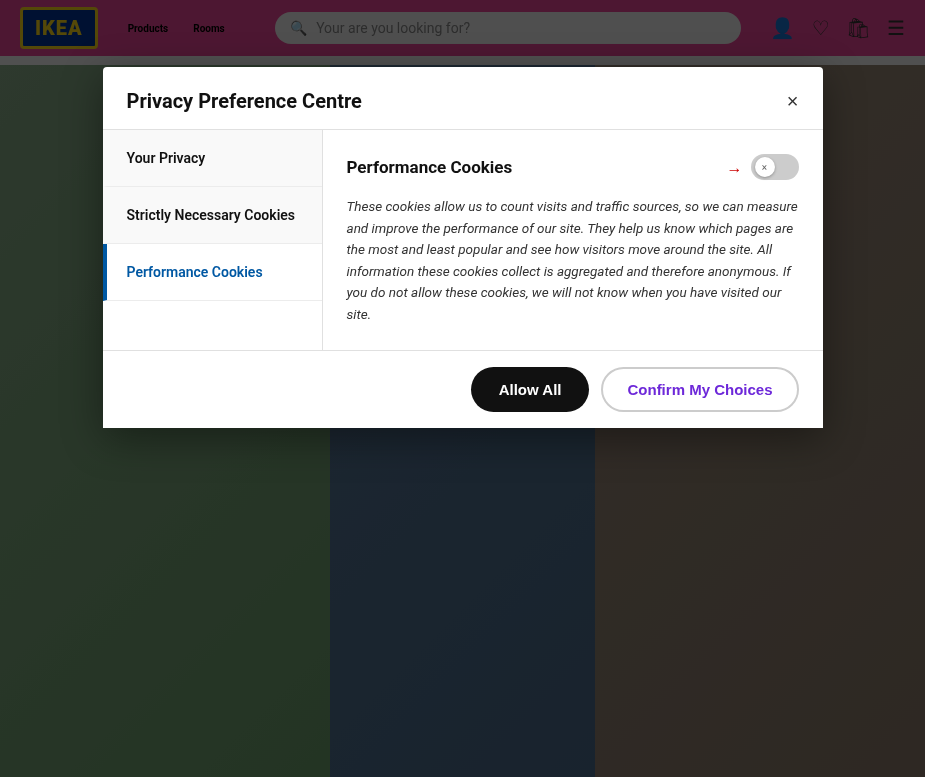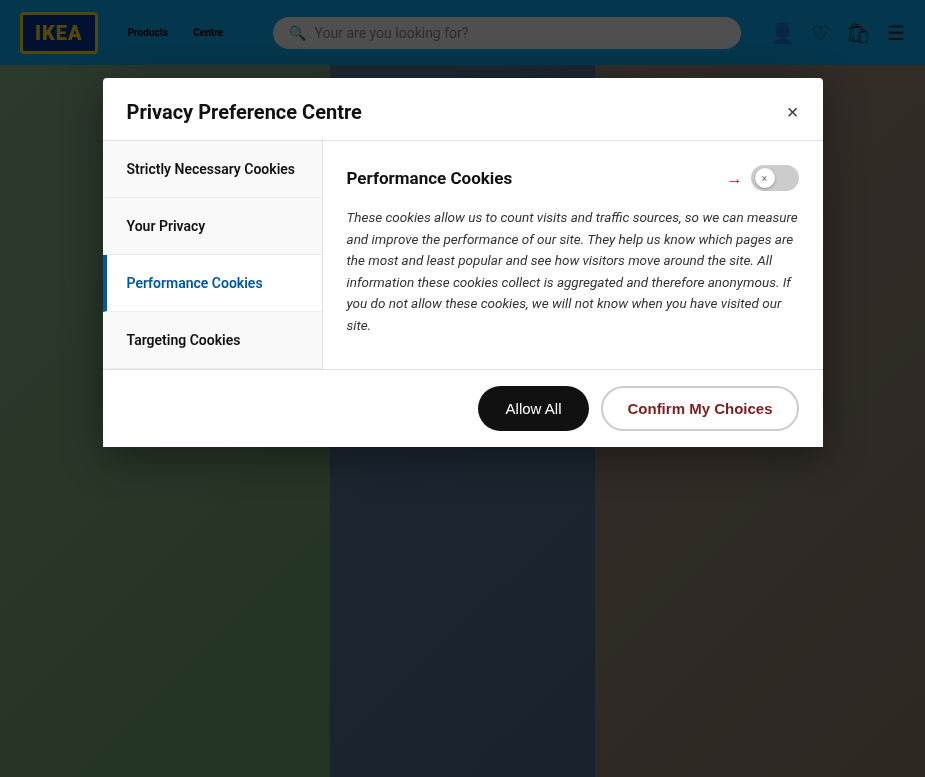--- a/index.html
+++ b/index.html
@@ -16,22 +16,22 @@
     .bg-page {
       position: absolute;
       top: 0; left: 0;
       width: 925px;
       height: 777px;
       background: #f5f5f5;
       filter: brightness(0.6);
     }
 
     .header {
-      background: #0ea5e9;
-      height: 65px;
+      background: #ec4899;
+      height: 56px;
       display: flex;
       align-items: center;
       padding: 0 20px;
       gap: 30px;
     }
 
     .ikea-logo {
       background: #003399;
       color: #FFDA1A;
       font-weight: 900;
@@ -78,22 +78,21 @@
     }
 
     
     .modal-backdrop {
       position: absolute;
       top: 0; left: 0; right: 0; bottom: 0;
       z-index: 10;
       display: flex;
       align-items: flex-start;
       justify-content: center;
-      padding-top: 43px;
-      margin-top: 35px;
+      padding-top: 67px;
     }
 
     .modal {
       background: #fff;
       border-radius: 4px;
       width: 720px;
       max-height: 600px;
       display: flex;
       flex-direction: column;
       box-shadow: 0 10px 40px rgba(0,0,0,0.4);
@@ -239,27 +238,27 @@
       background: #fff;
     }
 
     .btn-allow-all {
       background: #111;
       color: #fff;
       border: none;
       border-radius: 30px;
       padding: 14px 28px;
       font-size: 15px;
-      font-weight: 400;
+      font-weight: 700;
       cursor: pointer;
     }
 
     .btn-confirm {
       background: #fff;
-      color: #7f1d1d;
+      color: #6d28d9;
       border: 2px solid #ccc;
       border-radius: 30px;
       padding: 12px 24px;
       font-size: 15px;
       font-weight: 600;
       cursor: pointer;
     }
 
     
     .panel-scroll::-webkit-scrollbar {
@@ -294,21 +293,21 @@
     }
   </style>
 </head>
 <body>
 
 <div class="bg-page">
   <div class="header">
     <div class="ikea-logo">IKEA</div>
     <div class="nav-items">
       <span>Products</span>
-      <span>Centre</span>
+      <span>Rooms</span>
     </div>
     <div class="search-bar">
       <span>🔍</span>
       <span>Your are you looking for?</span>
     </div>
     <div class="header-icons">
       <span>👤</span>
       <span>♡</span>
       <span>🛍</span>
       <span>☰</span>
@@ -325,24 +324,23 @@
 <div class="modal-backdrop">
   <div class="modal">
     <div class="modal-header">
       <h2 class="modal-title">Privacy Preference Centre</h2>
       <button class="close-btn">×</button>
     </div>
 
     <div class="modal-body">
 
       <div class="sidebar">
+        <div class="sidebar-item">Your Privacy</div>
         <div class="sidebar-item">Strictly Necessary Cookies</div>
-        <div class="sidebar-item">Your Privacy</div>
         <div class="sidebar-item active">Performance Cookies</div>
-        <div class="sidebar-item">Targeting Cookies</div>
       </div>
 
       <div class="content-panel">
         <div class="panel-scroll">
           <div class="panel-header">
             <h3 class="panel-title">Performance Cookies</h3>
             <div class="toggle-container">
               <span class="arrow-indicator">→</span>
               <div class="toggle">
                 <div class="toggle-knob">×</div>

